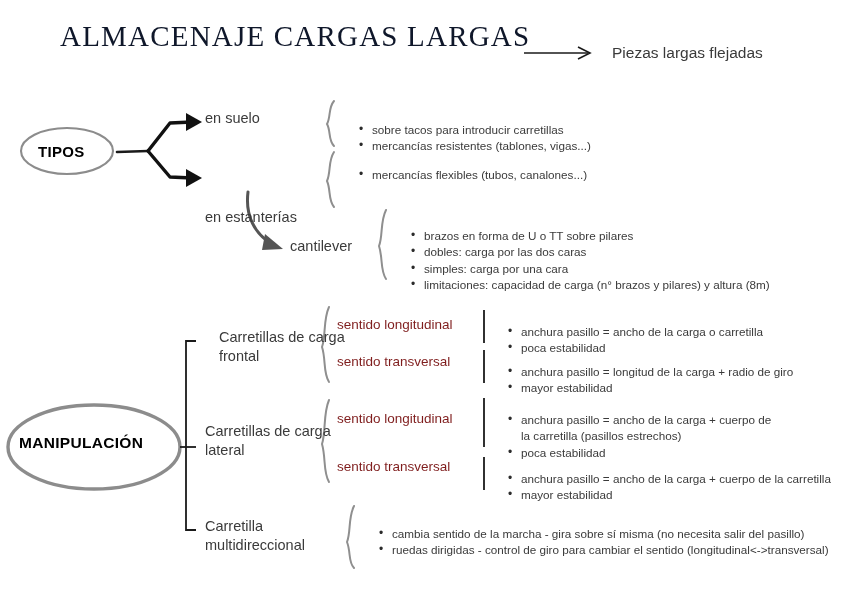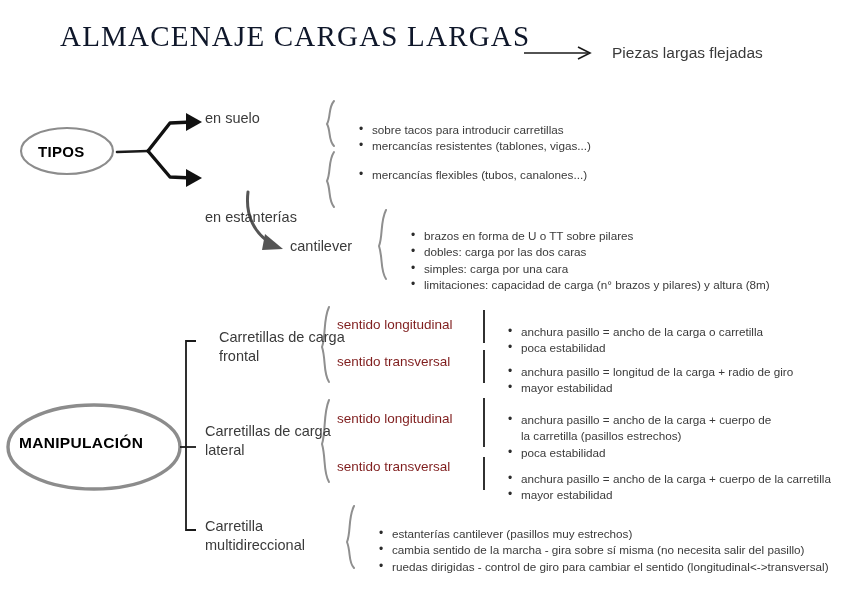--- a/index.html
+++ b/index.html
@@ -158,17 +158,16 @@
   </ul>
 </div>
 <div class="abs blk" id="b-l2">
   <ul>
     <li>anchura pasillo = ancho de la carga + cuerpo de la carretilla</li>
     <li>mayor estabilidad</li>
   </ul>
 </div>
 <div class="abs blk" id="b-multi">
   <ul>
-    <li>estanterías cantilever (pasillos muy estrechos)</li>
     <li>cambia sentido de la marcha - gira sobre sí misma (no necesita salir del pasillo)</li>
     <li>ruedas dirigidas - control de giro para cambiar el sentido (longitudinal&lt;-&gt;transversal)</li>
   </ul>
 </div>
 
 </body></html>

